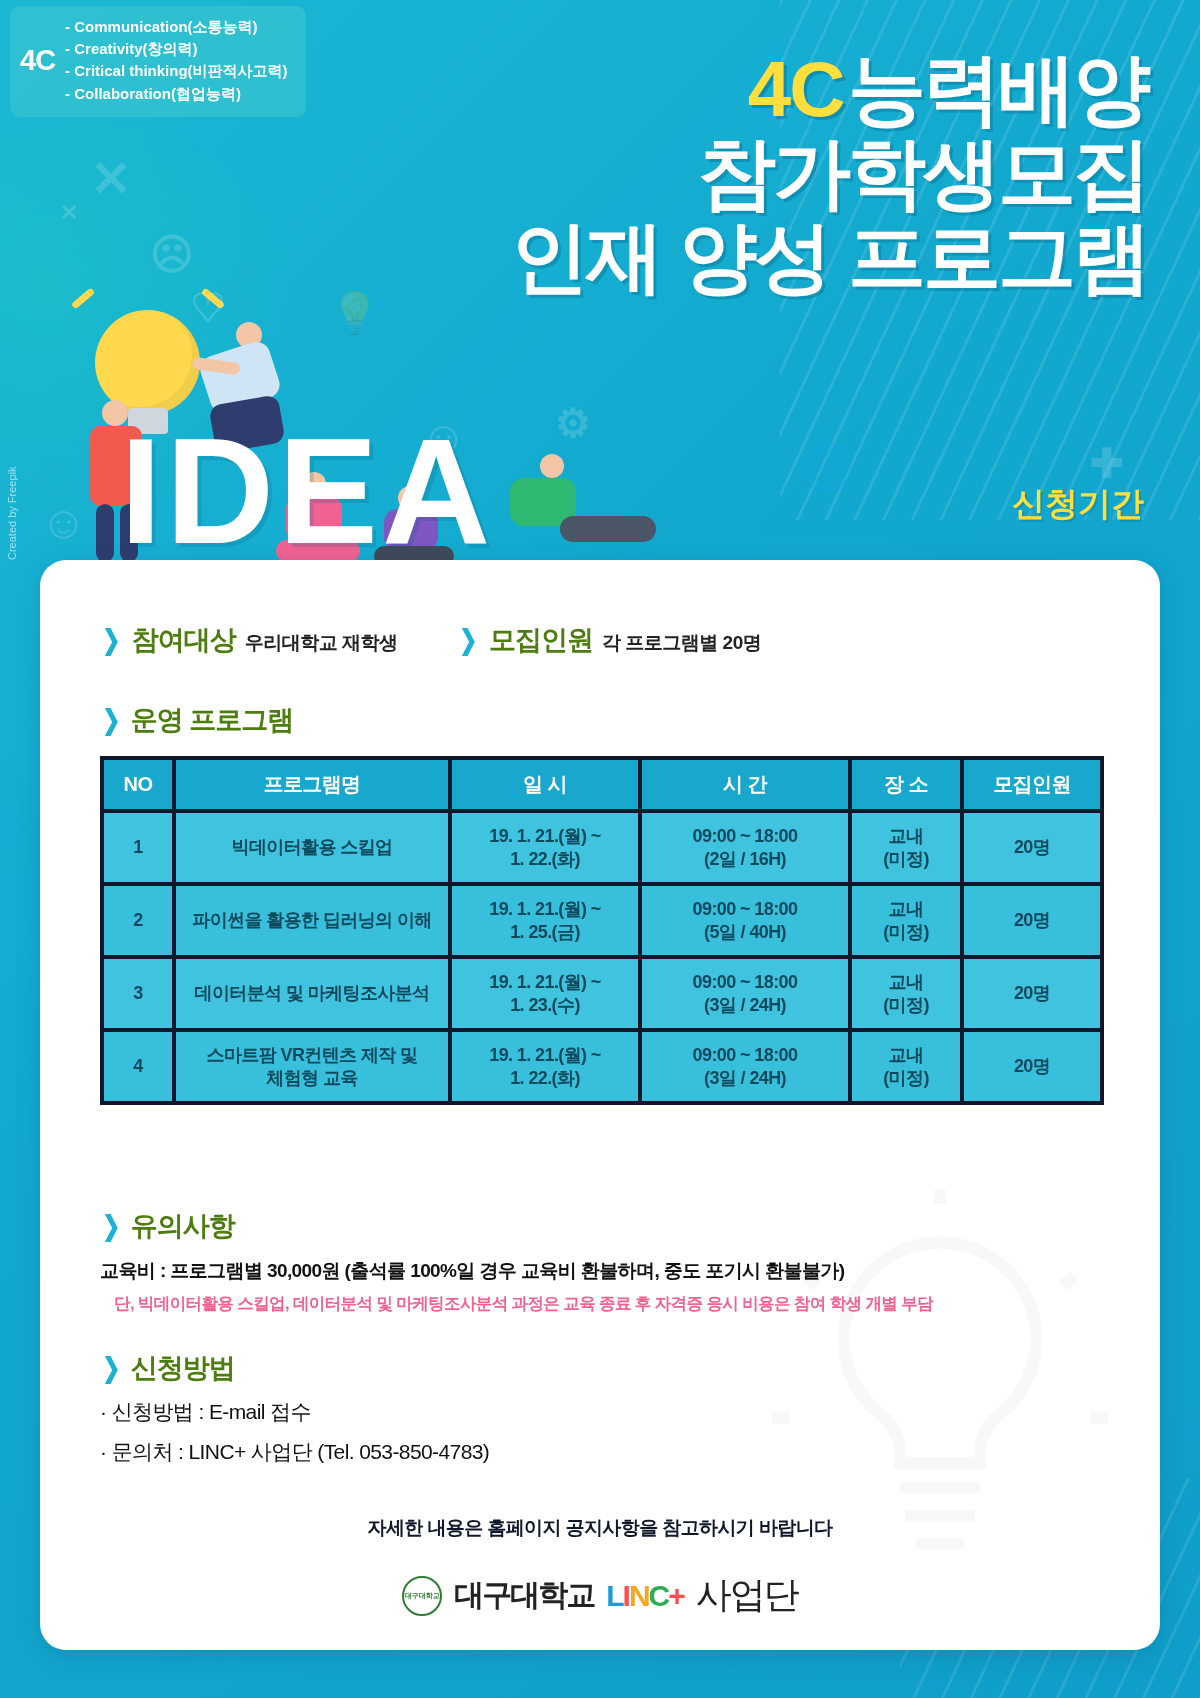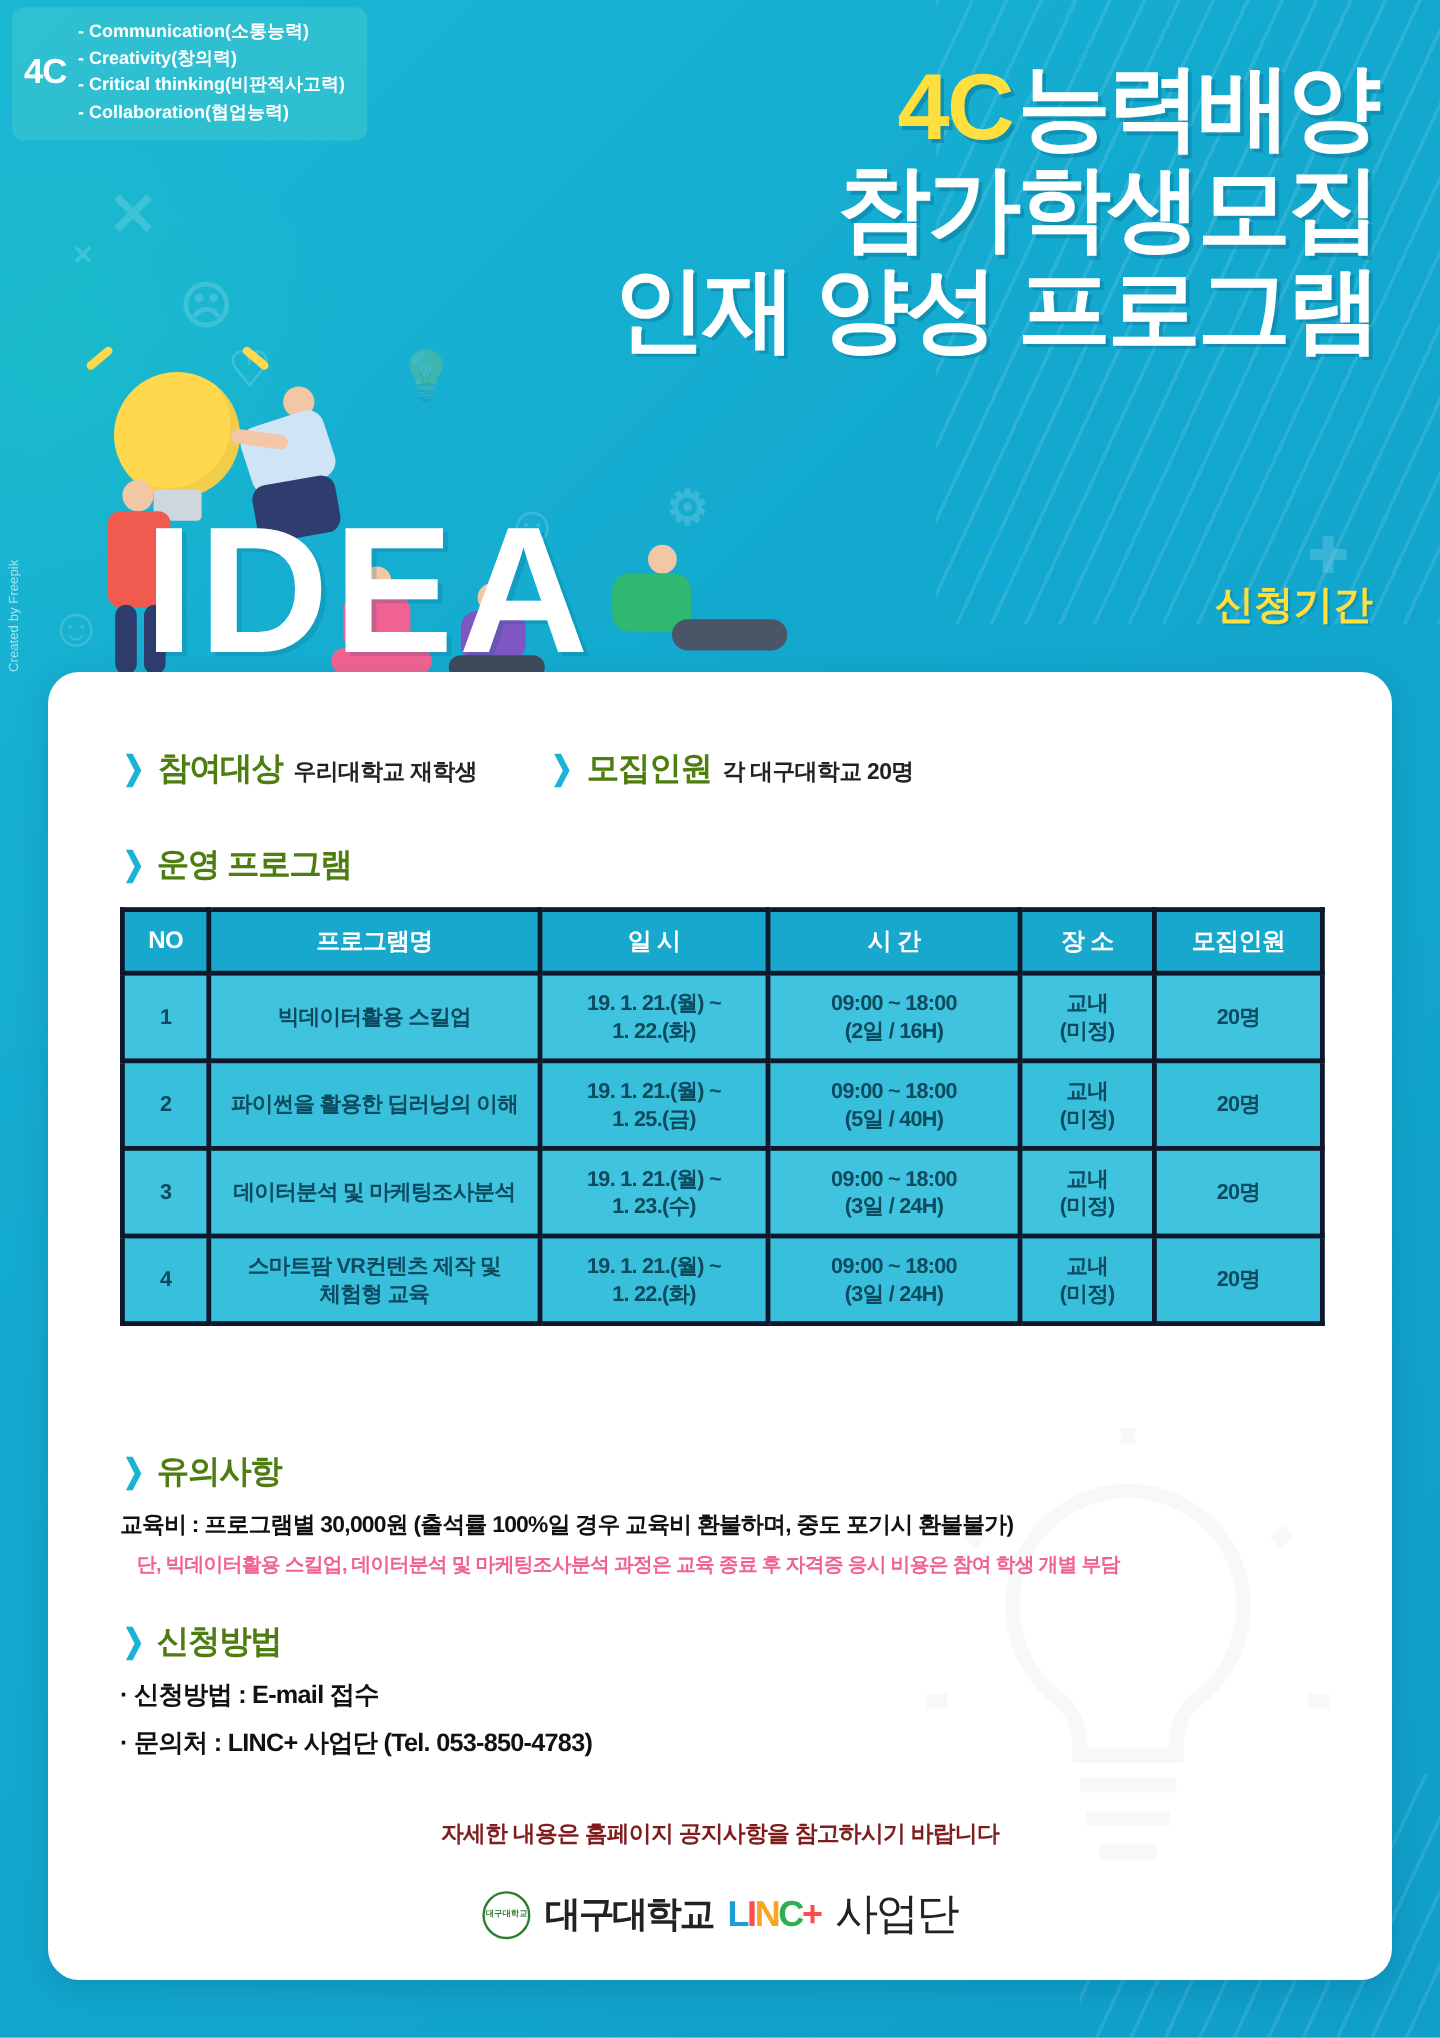--- a/index.html
+++ b/index.html
@@ -162,27 +162,27 @@
   .notice { position:absolute; left:60px; top:648px; }
   .notice .line1 {
     margin-top:14px; font-size:19px; font-weight:700; color:#111; letter-spacing:-0.6px;
   }
   .notice .line2 {
     margin-top:9px; margin-left:14px; font-size:16.5px; font-weight:700; color:#f06292; letter-spacing:-0.6px;
   }
 
   .howto { position:absolute; left:60px; top:790px; }
   .howto .li {
-    margin-top:12px; font-size:21px; font-weight:700; color:#111; letter-spacing:-0.6px;
+    margin-top:12px; font-size:21px; font-weight:400; color:#111; letter-spacing:-0.6px;
   }
   .howto .li:first-of-type { margin-top:16px; }
 
   .hp-note {
     position:absolute; left:0; right:0; top:955px; text-align:center;
-    font-size:19px; font-weight:700; color:#7f1d1d; letter-spacing:-0.6px;
+    font-size:19px; font-weight:700; color:#0f172a; letter-spacing:-0.6px;
   }
 
   .footer {
     position:absolute; left:0; right:0; bottom:30px;
     display:flex; align-items:center; justify-content:center; gap:12px;
   }
   .seal {
     width:40px; height:40px; border-radius:50%;
     border:2px solid #2e7d32; color:#2e7d32;
     font-size:7px; display:flex; align-items:center; justify-content:center;
@@ -279,21 +279,21 @@
 
     <div class="top-two">
       <div class="item">
         <span class="chev">❯</span>
         <span class="sec-title">참여대상</span>
         <span class="sec-sub">우리대학교 재학생</span>
       </div>
       <div class="item">
         <span class="chev">❯</span>
         <span class="sec-title">모집인원</span>
-        <span class="sec-sub">각 대구대학교 20명</span>
+        <span class="sec-sub">각 프로그램별 20명</span>
       </div>
     </div>
 
     <div class="prog-title">
       <span class="chev">❯</span>
       <span class="sec-title">운영 프로그램</span>
     </div>
 
     <table class="prog">
       <colgroup>

